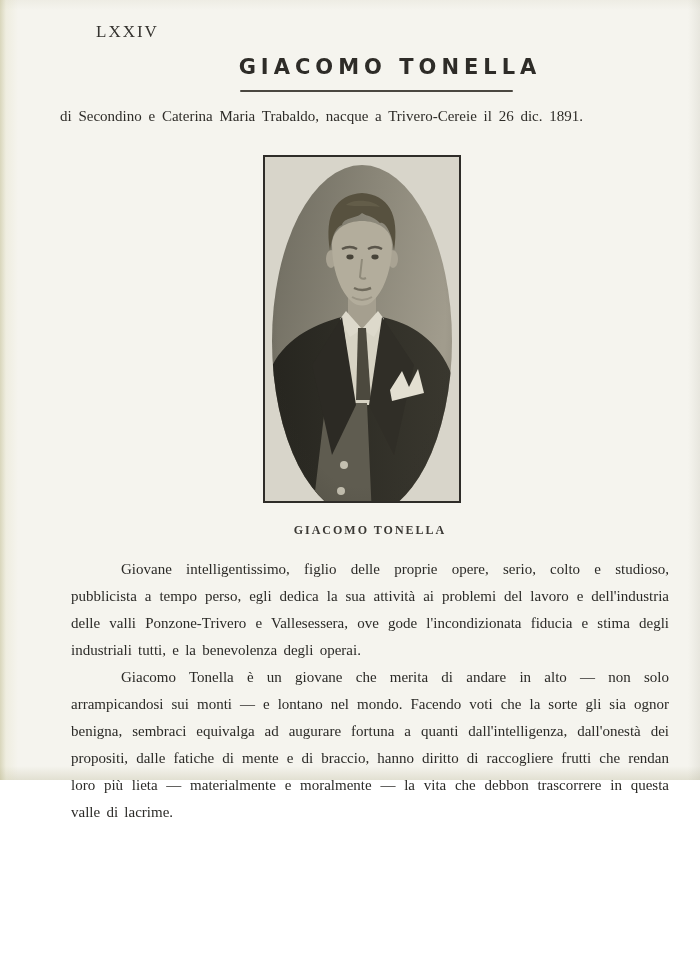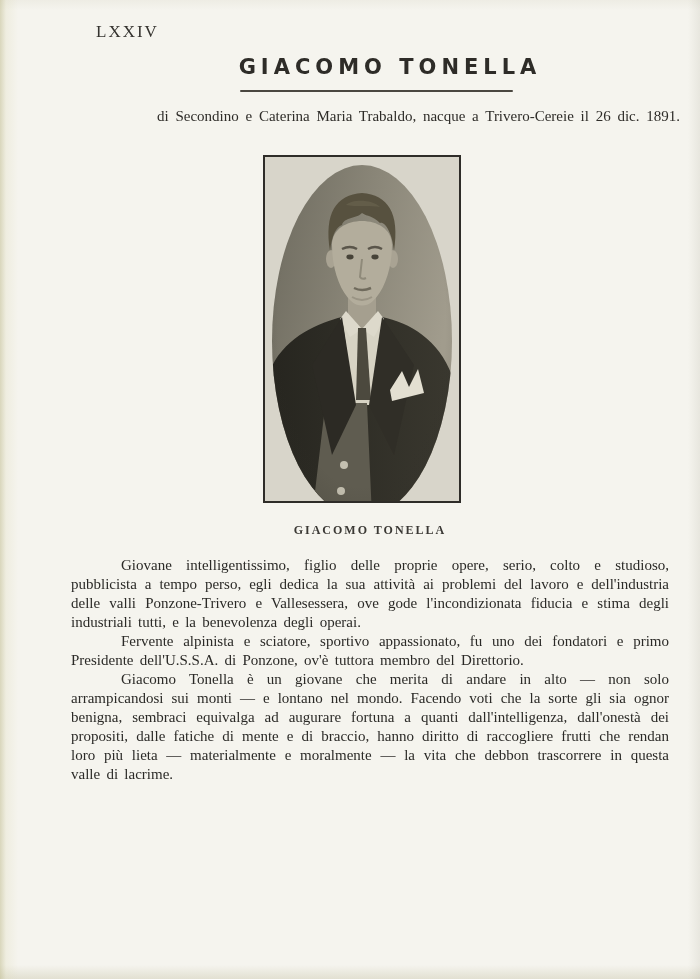--- a/index.html
+++ b/index.html
@@ -1,20 +1,20 @@
 <!DOCTYPE html>
 <html><head>
 <meta charset="utf-8">
 <style>
   * { margin:0; padding:0; box-sizing:border-box; }
   html,body { width:700px; height:979px; }
   body { font-family:"Liberation Serif", serif; overflow:hidden; }
 
   .page {
-    position:relative; width:700px; height:979px;
+    position:relative; width:700px; height:780px;
     background:
       linear-gradient(90deg, rgba(189,185,138,0.50) 0px, rgba(222,219,186,0.28) 6px, rgba(246,245,240,0) 18px),
       linear-gradient(270deg, rgba(150,148,128,0.14) 0px, rgba(246,245,240,0) 12px),
       linear-gradient(0deg, rgba(176,172,136,0.28) 0px, rgba(246,245,240,0) 14px),
       linear-gradient(180deg, rgba(205,202,182,0.18) 0px, rgba(246,245,240,0) 10px),
       #f5f4ee;
     color:#2b2a27;
   }
 
   .page-number {
@@ -29,42 +29,42 @@
     font-weight:bold; font-size:21px; letter-spacing:5px;
     color:#2e2c28; transform:scaleY(1.05);
   }
   .title-rule {
     position:absolute; left:240px; top:90px; width:273px; height:2px;
     background:#4a4740; border-radius:1px;
   }
 
   .subtitle {
     position:absolute; left:60px; top:108px; width:620px;
-    text-align:right; font-size:15px; word-spacing:3px; color:#2e2c28;
+    text-align:left; font-size:15px; word-spacing:3px; color:#2e2c28;
   }
 
   .photo-frame {
     position:absolute; left:263px; top:155px; width:198px; height:348px;
     border:2px solid #2e2c28; background:#d8d5ca; overflow:hidden;
   }
   .photo-oval {
     position:absolute; left:7px; top:8px; width:180px; height:352px;
     border-radius:50%; overflow:hidden;
   }
   .photo-oval svg { display:block; }
 
   .photo-caption {
     position:absolute; left:70px; top:523px; width:600px;
     text-align:center; font-size:12px; letter-spacing:2px;
     font-weight:bold; color:#3b3935;
   }
 
   .body-text {
     position:absolute; left:71px; top:556px; width:598px;
-    font-size:15px; line-height:19px; text-align:justify;
+    font-size:15px; line-height:27px; text-align:justify;
     word-spacing:2.5px; color:#2b2a27;
   }
   .body-text p { text-indent:50px; margin:0; }
 </style>
 </head>
 <body>
 
 <div class="page">
 
   <div class="page-number">LXXIV</div>
@@ -135,17 +135,16 @@
         <path d="M80,132 Q90,138 100,132" stroke="#9a9484" stroke-width="2" fill="none"></path>
         <rect x="0" y="0" width="180" height="352" fill="url(#vig)"></rect>
       </svg>
     </div>
   </div>
 
   <div class="photo-caption">GIACOMO TONELLA</div>
 
   <div class="body-text">
     <p>Giovane intelligentissimo, figlio delle proprie opere, serio, colto e studioso, pubblicista a tempo perso, egli dedica la sua attività ai problemi del lavoro e dell'industria delle valli Ponzone-Trivero e Vallesessera, ove gode l'incondizionata fiducia e stima degli industriali tutti, e la benevolenza degli operai.</p>
-    <p>Fervente alpinista e sciatore, sportivo appassionato, fu uno dei fondatori e primo Presidente dell'U.S.S.A. di Ponzone, ov'è tuttora membro del Direttorio.</p>
     <p>Giacomo Tonella è un giovane che merita di andare in alto — non solo arrampicandosi sui monti — e lontano nel mondo. Facendo voti che la sorte gli sia ognor benigna, sembraci equivalga ad augurare fortuna a quanti dall'intelligenza, dall'onestà dei propositi, dalle fatiche di mente e di braccio, hanno diritto di raccogliere frutti che rendan loro più lieta — materialmente e moralmente — la vita che debbon trascorrere in questa valle di lacrime.</p>
   </div>
 
 </div>
 
 </body></html>

